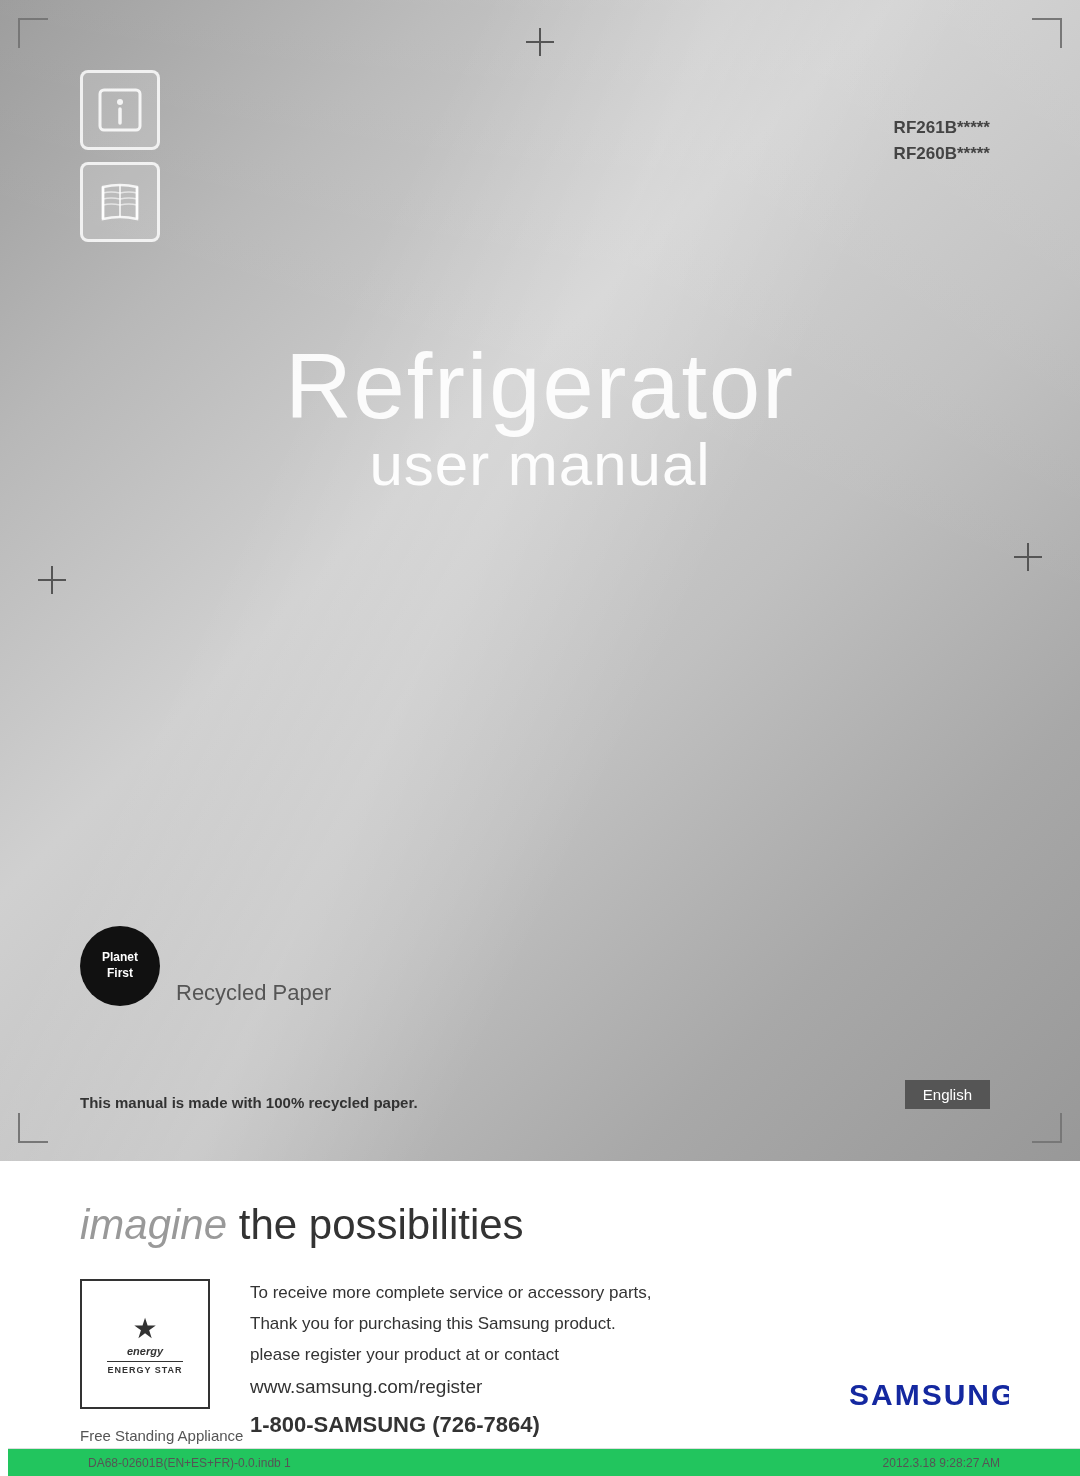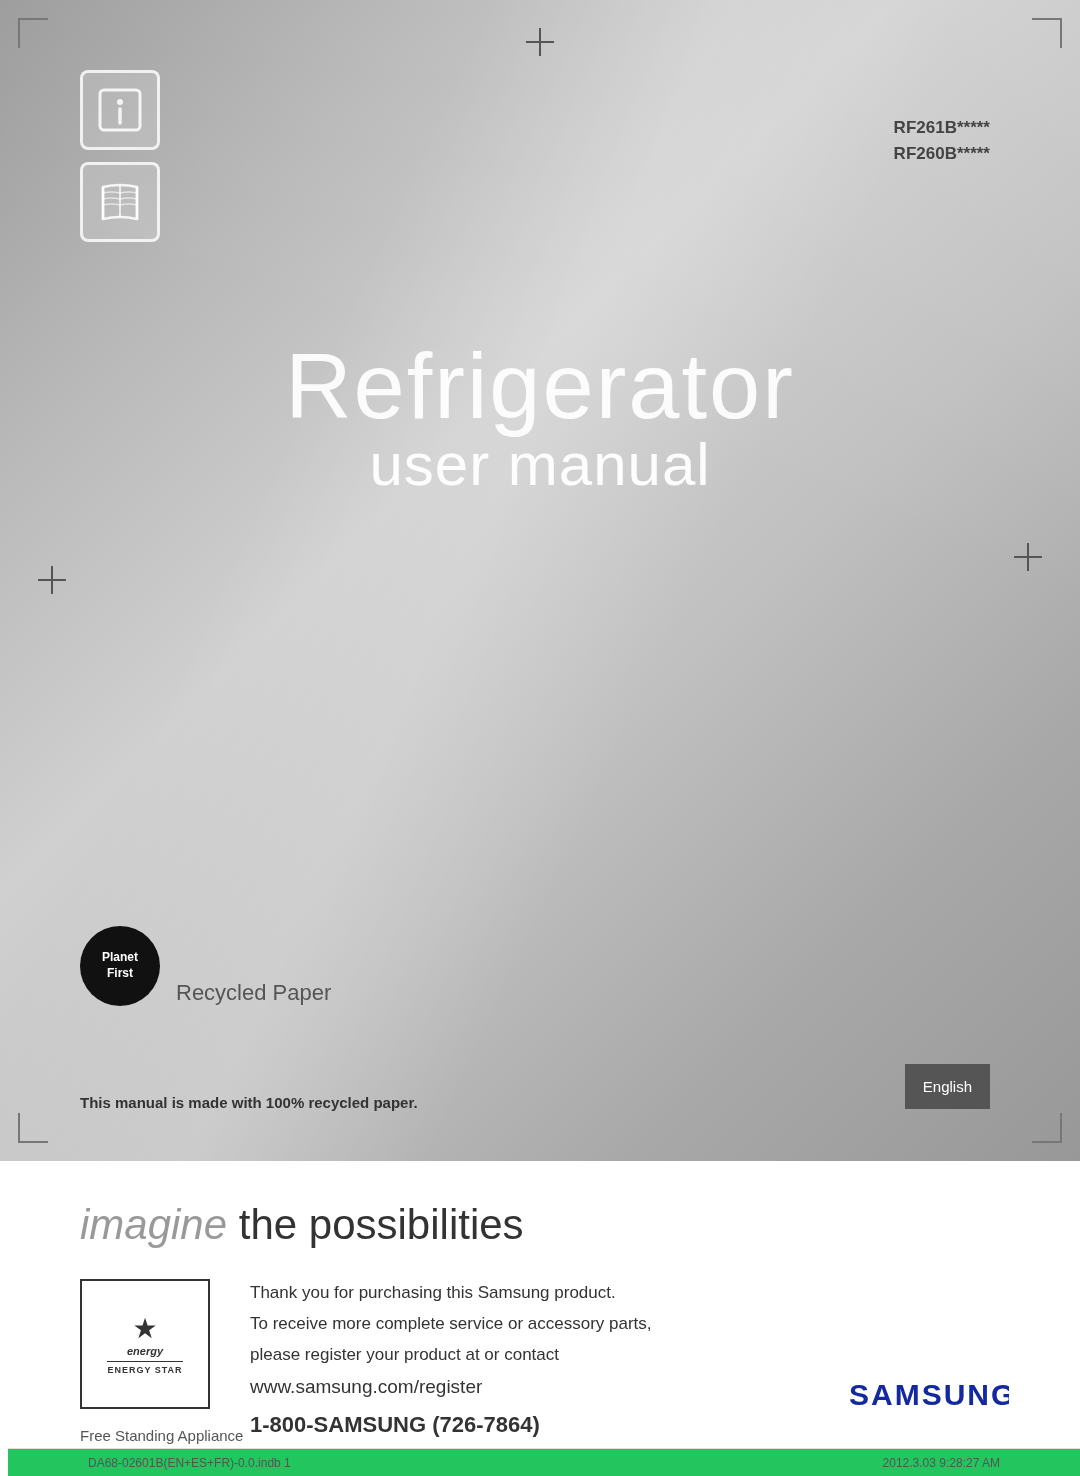--- a/index.html
+++ b/index.html
@@ -241,21 +241,21 @@
       font-weight: 400;
     }
 
     
     .english-badge {
       position: absolute;
       bottom: 52px;
       right: 90px;
       background: #555;
       color: white;
-      padding: 14px 18px;
+      padding: 6px 18px;
       font-size: 15px;
       font-weight: 500;
     }
 
     
     .manual-note {
       position: absolute;
       bottom: 50px;
       left: 80px;
       font-size: 15px;
@@ -569,22 +569,22 @@
         <div class="energy-star-inner">
           <span class="energy-star-star">★</span>
           <div class="energy-text">
             <div>energy</div>
           </div>
           <div class="energy-star-label">ENERGY STAR</div>
         </div>
       </div>
 
       <div class="product-text">
+        <p>To receive more complete service or accessory parts,</p>
         <p>Thank you for purchasing this Samsung product.</p>
-        <p>To receive more complete service or accessory parts,</p>
         <p>please register your product at or contact</p>
         <p class="website">www.samsung.com/register</p>
         <p class="phone">1-800-SAMSUNG (726-7864)</p>
       </div>
     </div>
 
     <div class="free-standing">Free Standing Appliance</div>
 
     <div class="samsung-logo">
       <span class="samsung-logo-text">
@@ -592,16 +592,16 @@
           <text x="0" y="32" font-family="Arial" font-weight="700" font-size="30" fill="#1428a0" letter-spacing="2">SAMSUNG</text>
         </svg>
       </span>
     </div>
 
   </div>
 
   <div class="footer-bar">
     <span>DA68-02601B(EN+ES+FR)-0.0.indb   1</span>
     <span></span>
-    <span>2012.3.03  9:28:27 AM</span>
+    <span>2012.3.18  9:28:27 AM</span>
   </div>
 
 </div>
 
 </body></html>

